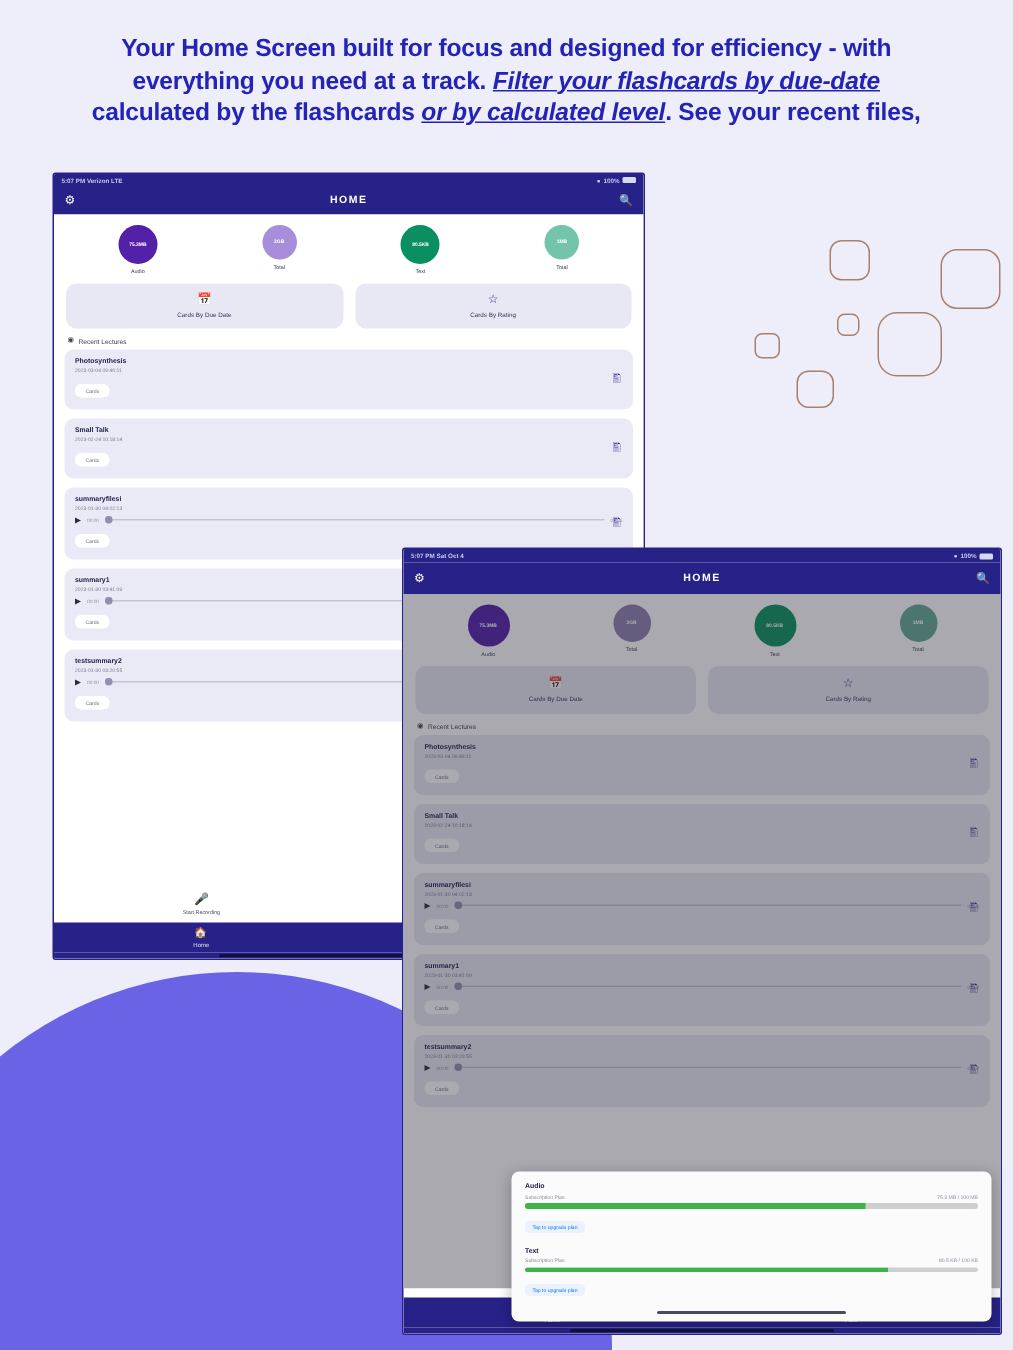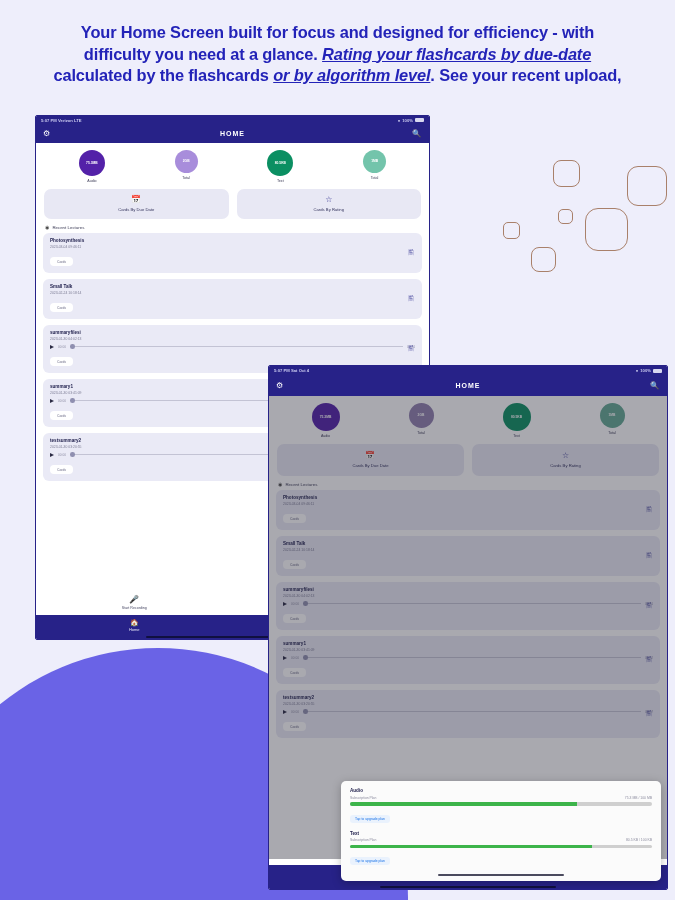--- a/index.html
+++ b/index.html
@@ -152,22 +152,22 @@
       <div class="deco-sq" style="left: 553px; top: 160px; width: 27px; height: 27px; border-radius: 8px;"></div>
       <div class="deco-sq" style="left: 627px; top: 166px; width: 40px; height: 40px; border-radius: 11px;"></div>
       <div class="deco-sq" style="left: 558px; top: 209px; width: 15px; height: 15px; border-radius: 5px;"></div>
       <div class="deco-sq" style="left: 503px; top: 222px; width: 17px; height: 17px; border-radius: 5px;"></div>
       <div class="deco-sq" style="left: 585px; top: 208px; width: 43px; height: 43px; border-radius: 13px;"></div>
       <div class="deco-sq" style="left: 531px; top: 247px; width: 25px; height: 25px; border-radius: 8px;"></div>
     </div>
 
   <div class="headline">
     <span>Your Home Screen built for focus and designed for efficiency - with</span><br>
-    <span>difficulty you need at a glance. </span><i>Rating your flashcards by due-date</i><br>
-    <span>calculated by the flashcards </span><i>or by algorithm level</i><span>. See your recent upload,</span><br>
+    <span>everything you need at a track. </span><i>Filter your flashcards by due-date</i><br>
+    <span>calculated by the flashcards </span><i>or by calculated level</i><span>. See your recent files,</span><br>
   </div>
 
   <div class="device" id="phone">
     <div class="statusbar">
       <span><span>5:07 PM</span> <span>Verizon LTE</span></span>
       <span class="sb-right">
         <span>●</span>
         <span>100%</span>
         <span class="sb-batt"></span>
       </span>

